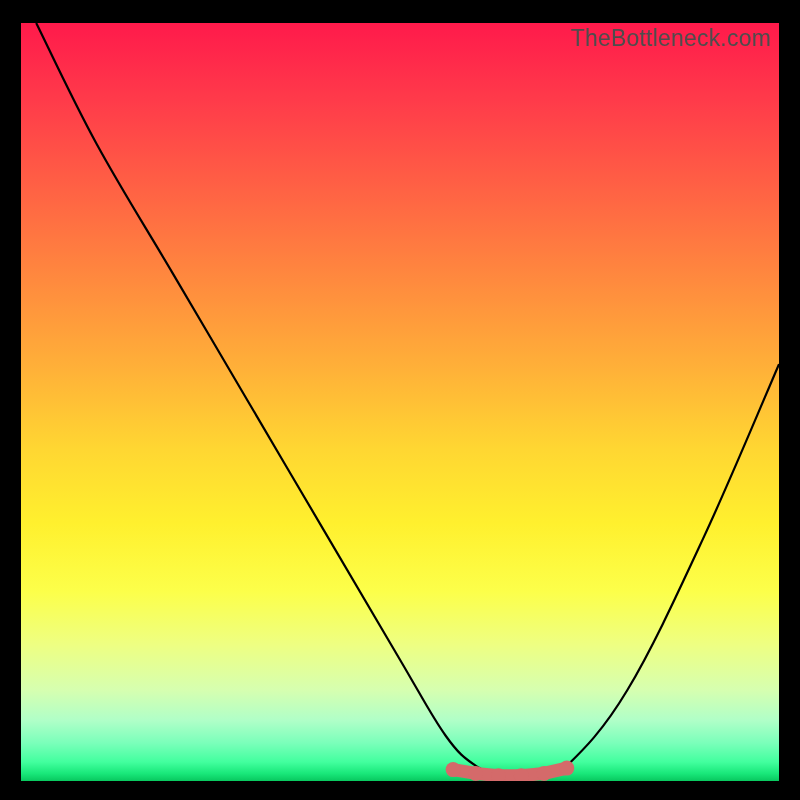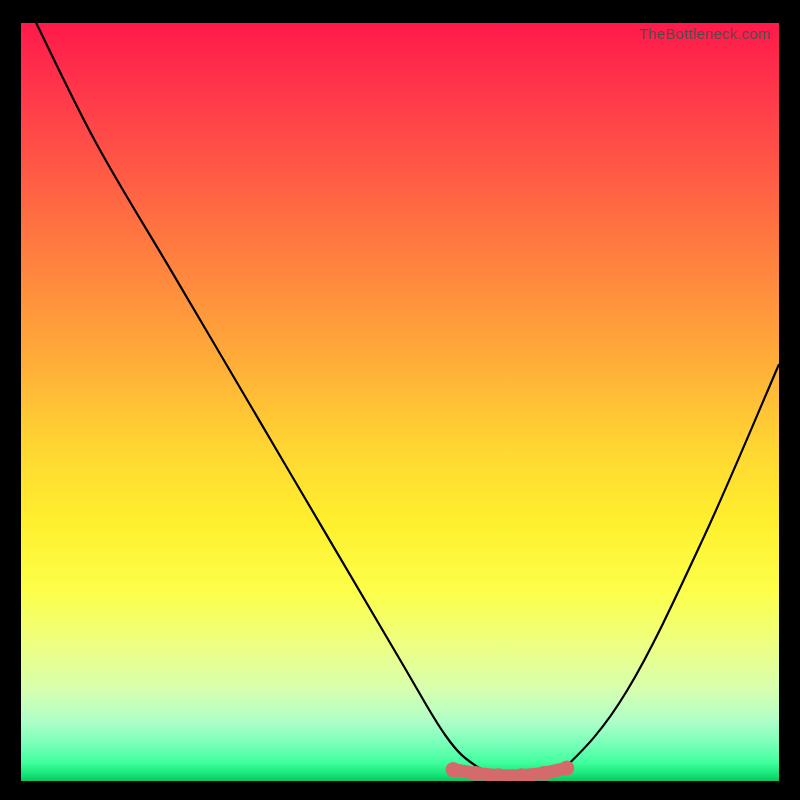--- a/index.html
+++ b/index.html
@@ -41,21 +41,21 @@
       #42ff9e 97.5%,
       #19e87a 99%,
       #08c85f 100%
     );
   }
   .watermark {
     position: absolute;
     top: 2px;
     right: 8px;
     color: #4d4d4d;
-    font-size: 15px;
+    font-size: 23px;
     font-weight: 500;
     letter-spacing: 0.2px;
     user-select: none;
   }
   svg.curve {
     position: absolute;
     left: 0;
     top: 0;
     width: 758px;
     height: 758px;

